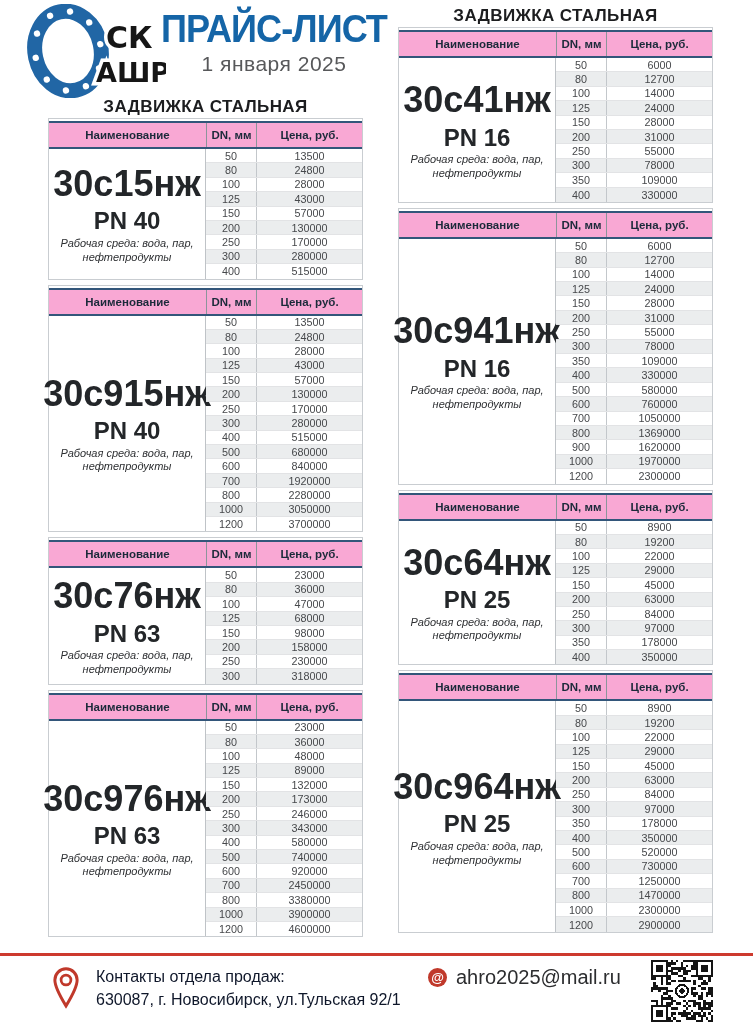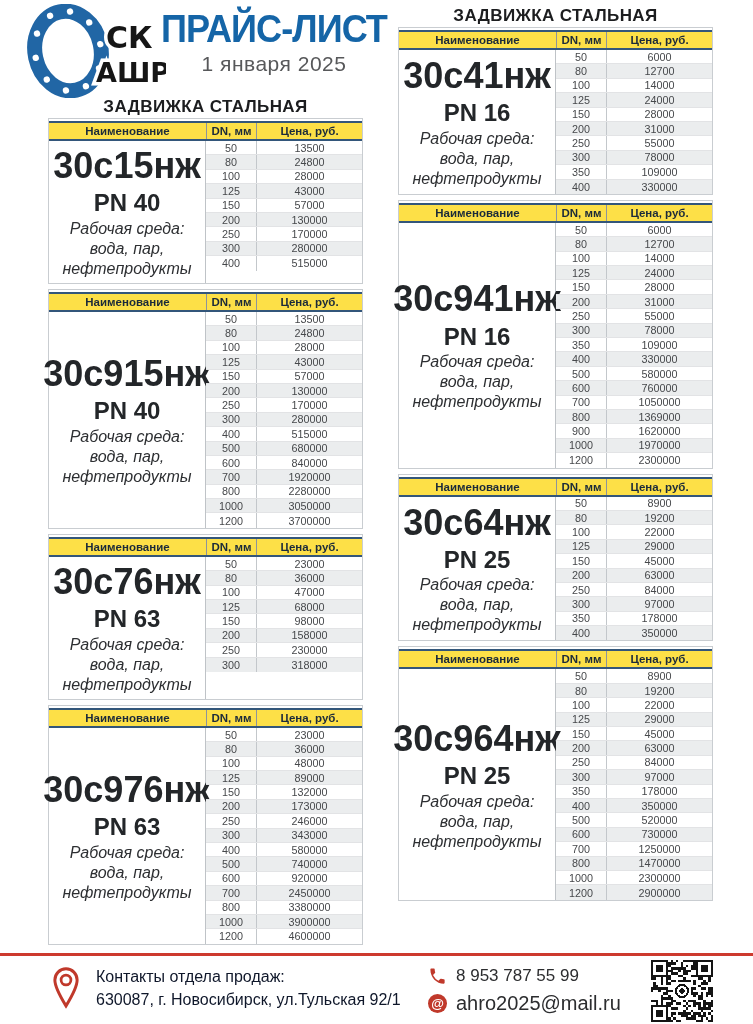--- a/index.html
+++ b/index.html
@@ -18,35 +18,35 @@
   .section-left  { left:48px;  top:97px; }
   .section-right { left:398px; top:6px; }
 
   
   .tables-left  { position:absolute; left:48px;  top:118px; width:315px;
                   display:flex; flex-direction:column; gap:5px; }
   .tables-right { position:absolute; left:398px; top:27px;  width:315px;
                   display:flex; flex-direction:column; gap:5px; }
 
   .ptable { border:1px solid #c9cdd1; background:#fff; width:315px; }
-  .thead  { display:flex; height:20px; background:#fde047; margin-top:2px;
+  .thead  { display:flex; height:28px; background:#f9a8d4; margin-top:2px;
             border-top:2px solid #33567a; border-bottom:2px solid #33567a; }
   .th { font-size:11.5px; font-weight:bold; color:#1b2a3a; display:flex;
         align-items:center; justify-content:center; }
   .th-name  { width:157px; }
   .th-dn    { width:51px; border-left:1px solid #8d949b; border-right:1px solid #8d949b; }
   .th-price { flex:1; }
 
   .tbody { display:flex; }
   .namecell { width:157px; border-right:1px solid #bfc3c7; display:flex;
               flex-direction:column; align-items:center; justify-content:center;
               text-align:center; padding:4px 8px; }
   .pname  { font-size:36px; font-weight:bold; color:#232629; line-height:1.15; }
   .ppn    { font-size:24px; font-weight:bold; color:#232629; line-height:1.15; margin-top:3px; }
-  .pmedium{ font-style:italic; font-size:16px; color:#2d2f32; margin-top:2px; line-height:1.25; }
+  .pmedium{ font-style:italic; font-size:11px; color:#2d2f32; margin-top:2px; line-height:1.25; }
 
   .rows { flex:1; display:flex; flex-direction:column; }
   .row  { display:flex; height:14.4px; border-bottom:1px solid #e2e3e5; }
   .row:last-child { border-bottom:none; }
   .row:nth-child(even) { background:#ebedee; }
   .cell { font-size:10.8px; color:#46484b; display:flex; align-items:center;
           justify-content:center; }
   .cell-dn    { width:51px; border-right:1px solid #c3c7cb; }
   .cell-price { flex:1; }
 
@@ -642,26 +642,20 @@
     <svg width="32" height="44" viewBox="0 0 24 34">
       <path d="M12 2.2C7.2 2.2 3.4 6 3.4 10.8c0 6 8.6 20 8.6 20s8.6-14 8.6-20C20.6 6 16.8 2.2 12 2.2z" fill="none" stroke="#c0392b" stroke-width="2.3"></path>
       <circle cx="12" cy="10.8" r="3.8" fill="none" stroke="#c0392b" stroke-width="2.1"></circle>
     </svg>
     <div class="f-text">
       <div class="f-label">Контакты отдела продаж:</div>
       <div class="f-address">630087, г. Новосибирск, ул.Тульская 92/1</div>
     </div>
   </div>
   <div class="f-right">
-    <div class="f-row">
-      <svg width="19" height="19" viewBox="0 0 24 24">
-        <path d="M6.62 10.79a15.05 15.05 0 0 0 6.59 6.59l2.2-2.2a1 1 0 0 1 1.02-.24c1.12.37 2.33.57 3.57.57a1 1 0 0 1 1 1V20a1 1 0 0 1-1 1C10.85 21 3 13.15 3 3a1 1 0 0 1 1-1h3.5a1 1 0 0 1 1 1c0 1.24.2 2.45.57 3.57a1 1 0 0 1-.25 1.02l-2.2 2.2z" fill="#c0392b"></path>
-      </svg>
-      <div class="f-phone">8 953 787 55 99</div>
-    </div>
     <div class="f-row">
       <div class="at-badge">@</div>
       <div class="f-email">ahro2025@mail.ru</div>
     </div>
   </div>
   <div class="f-qr" id="qr"><svg width="62" height="62" viewBox="0 0 62 62" style="shape-rendering: crispedges;">
         <rect x="0" y="0" width="2.48" height="2.48" fill="#141414"></rect>
         <rect x="2.48" y="0" width="2.48" height="2.48" fill="#141414"></rect>
         <rect x="4.96" y="0" width="2.48" height="2.48" fill="#141414"></rect>
         <rect x="7.4399999999999995" y="0" width="2.48" height="2.48" fill="#141414"></rect>

